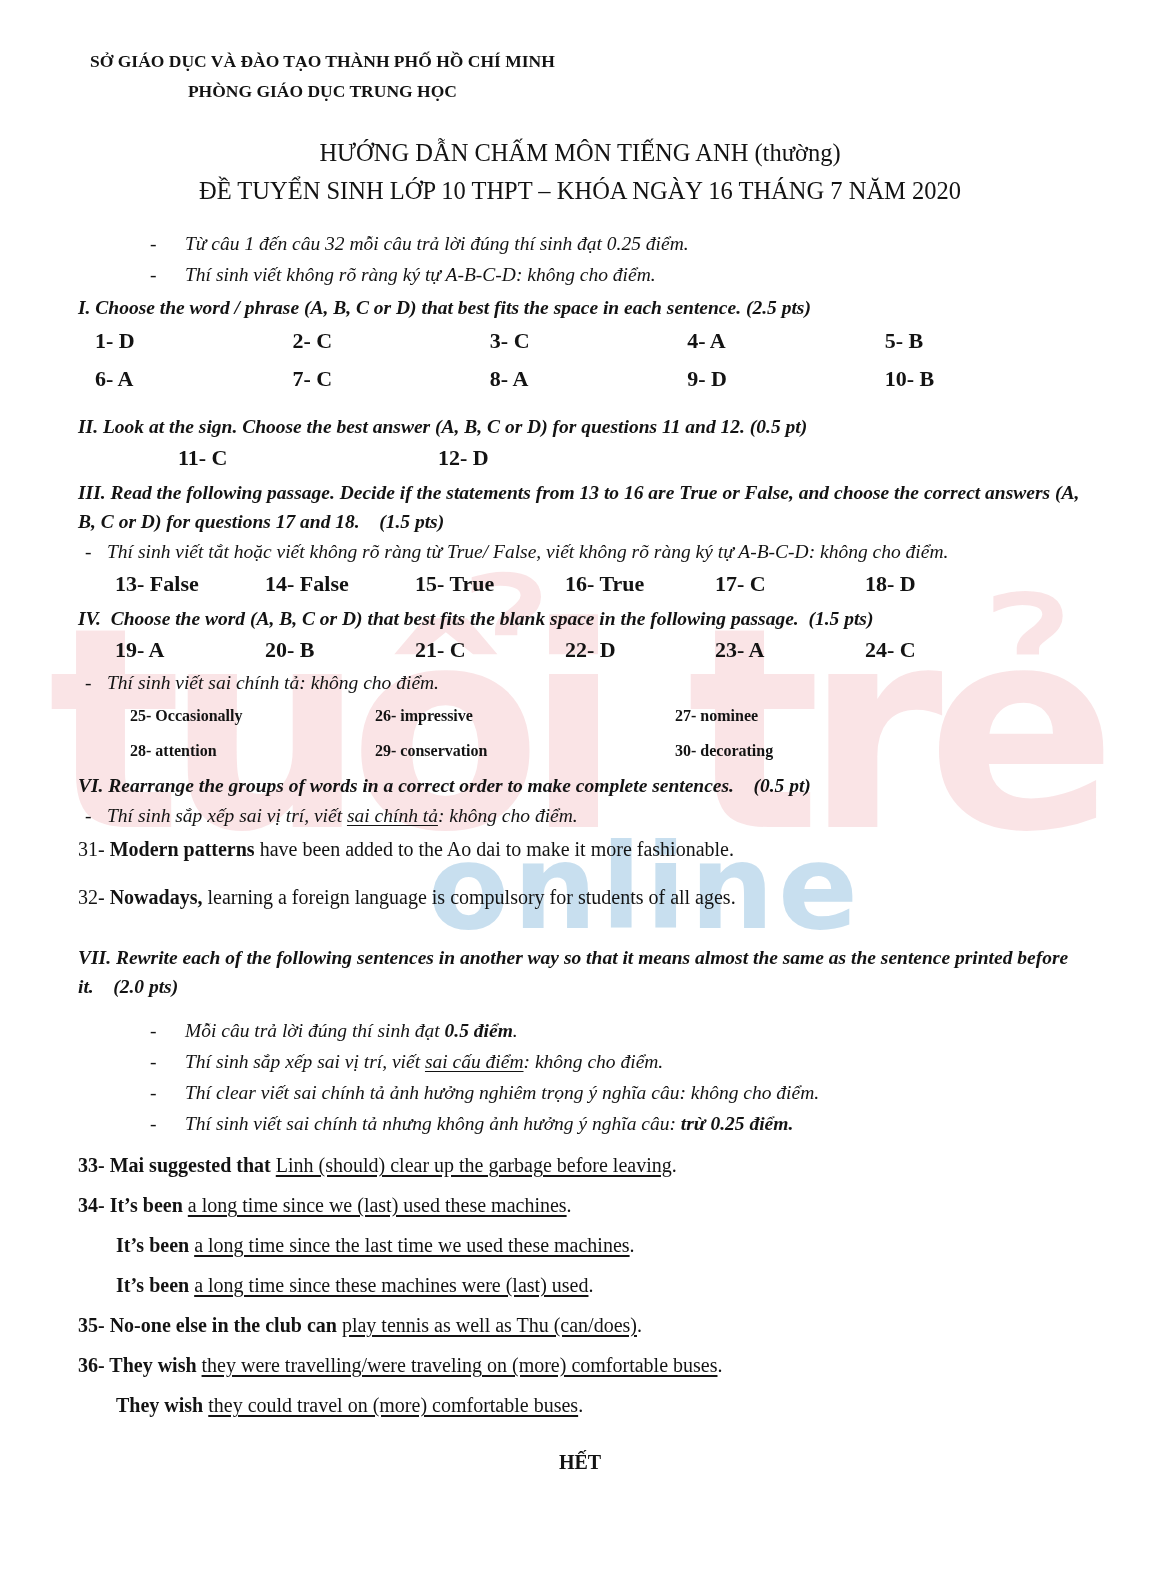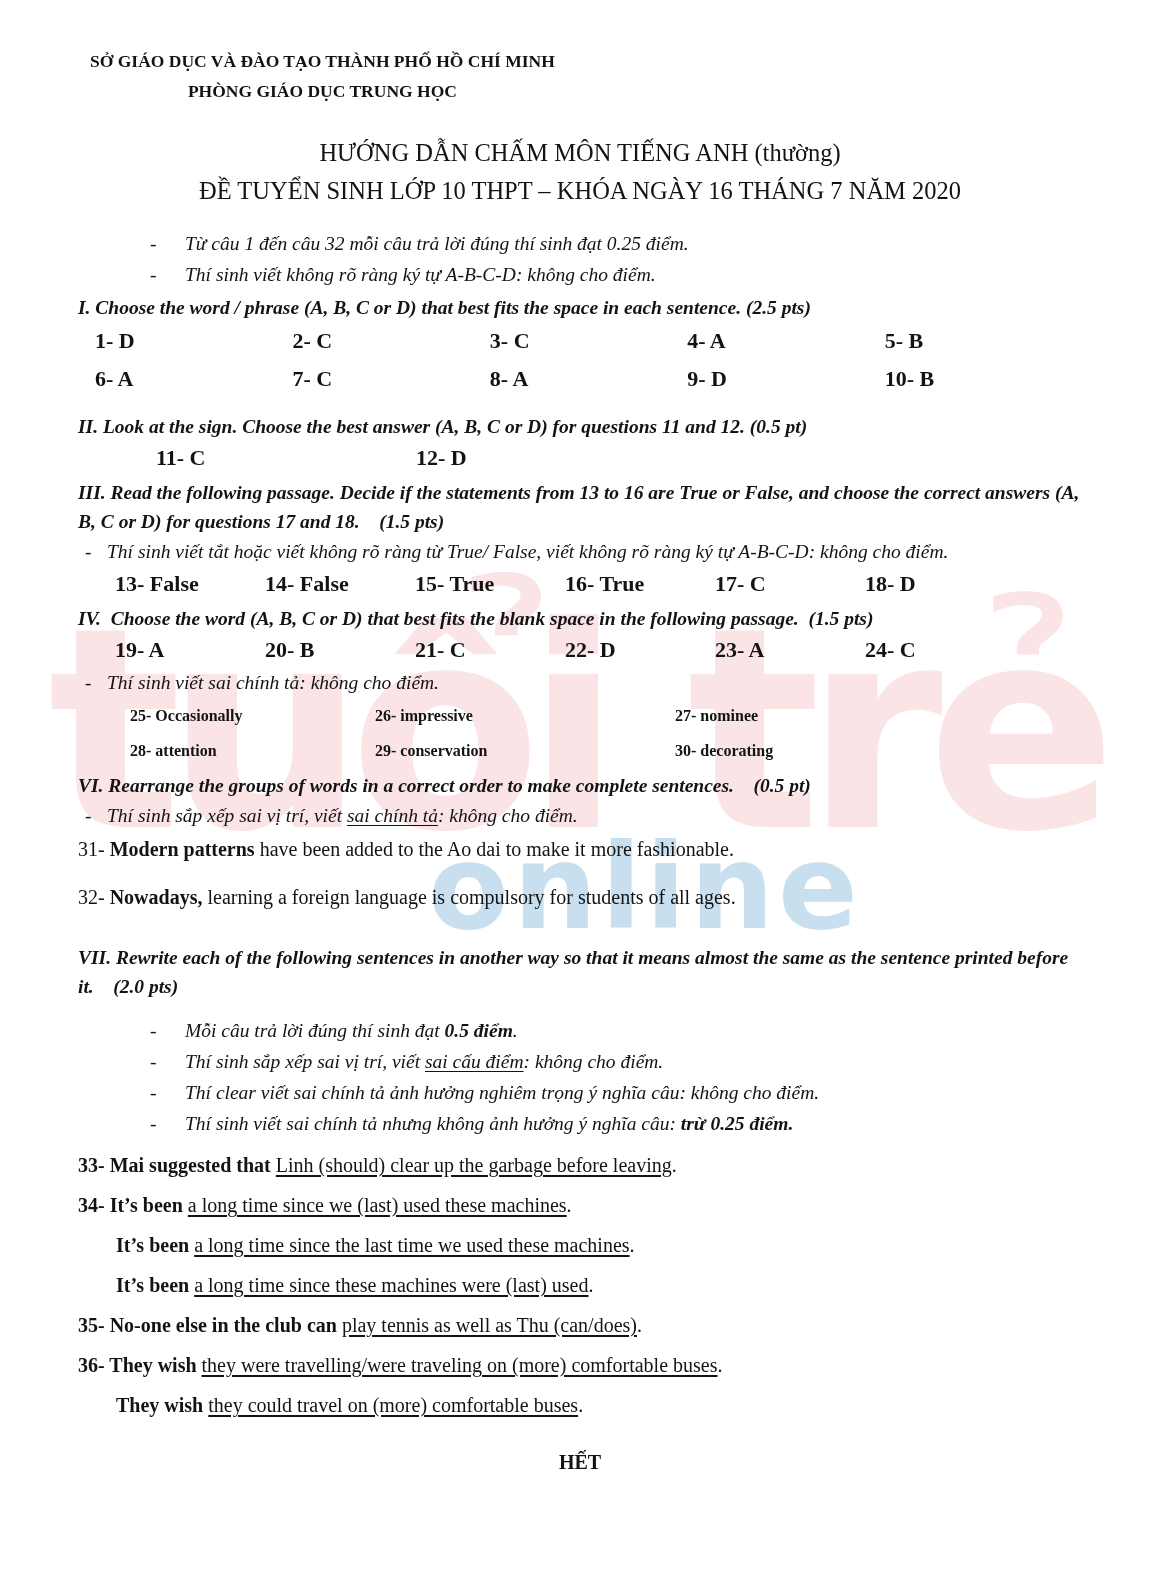--- a/index.html
+++ b/index.html
@@ -23,21 +23,21 @@
   .bullet .dash{flex:none;font-style:italic;}
   .deep .dash{margin-left:72px;width:35px;}
   .shallow .dash{margin-left:7px;width:22px;}
   .btxt{flex:1;}
   .sec-h{font-weight:bold;font-style:italic;font-size:19.5px;line-height:29px;margin-top:3px;}
   .sec-h.mt{margin-top:14px;}
   .ansrow{display:flex;font-weight:bold;font-size:22px;}
   .grid5{padding-left:17px;line-height:38px;}
   .grid5 .cell{width:207px;}
   .grid2{line-height:34px;}
-  .grid2 .cell:first-child{margin-left:78px;width:260px;}
+  .grid2 .cell:first-child{margin-left:100px;width:260px;}
   .grid6{padding-left:37px;line-height:34px;}
   .grid6 .cell{width:150px;}
   .grid3{padding-left:52px;line-height:35px;display:flex;font-weight:bold;font-size:16px;flex-wrap:wrap;}
   .grid3 .cell:nth-child(3n+1){width:245px;}
   .grid3 .cell:nth-child(3n+2){width:300px;}
   .grid3 .cell:nth-child(3n){width:380px;}
   .anslines .ansline{font-size:20px;line-height:36px;}
   .vi-lines .ansline{margin-bottom:12px;}
   .vii-lines{margin-top:8px;}
   .vii-lines .ansline{margin-bottom:4px;}

